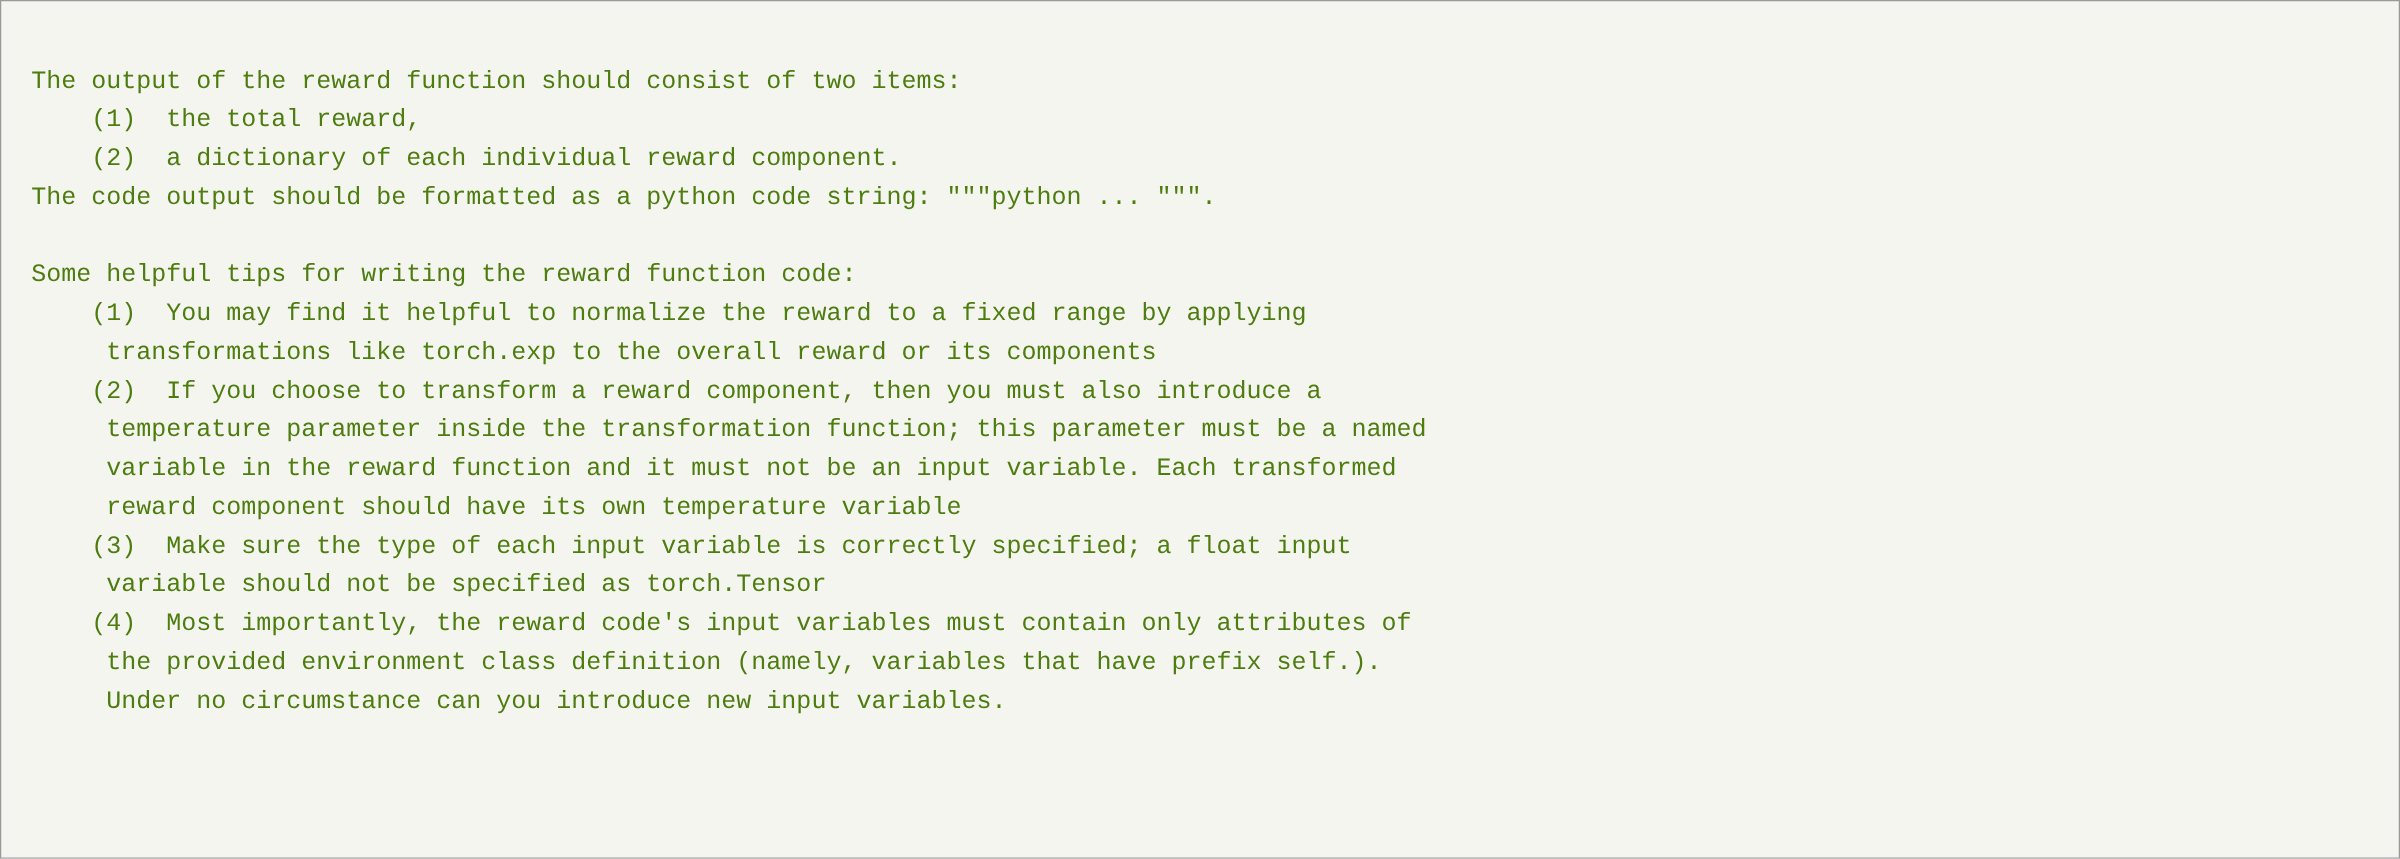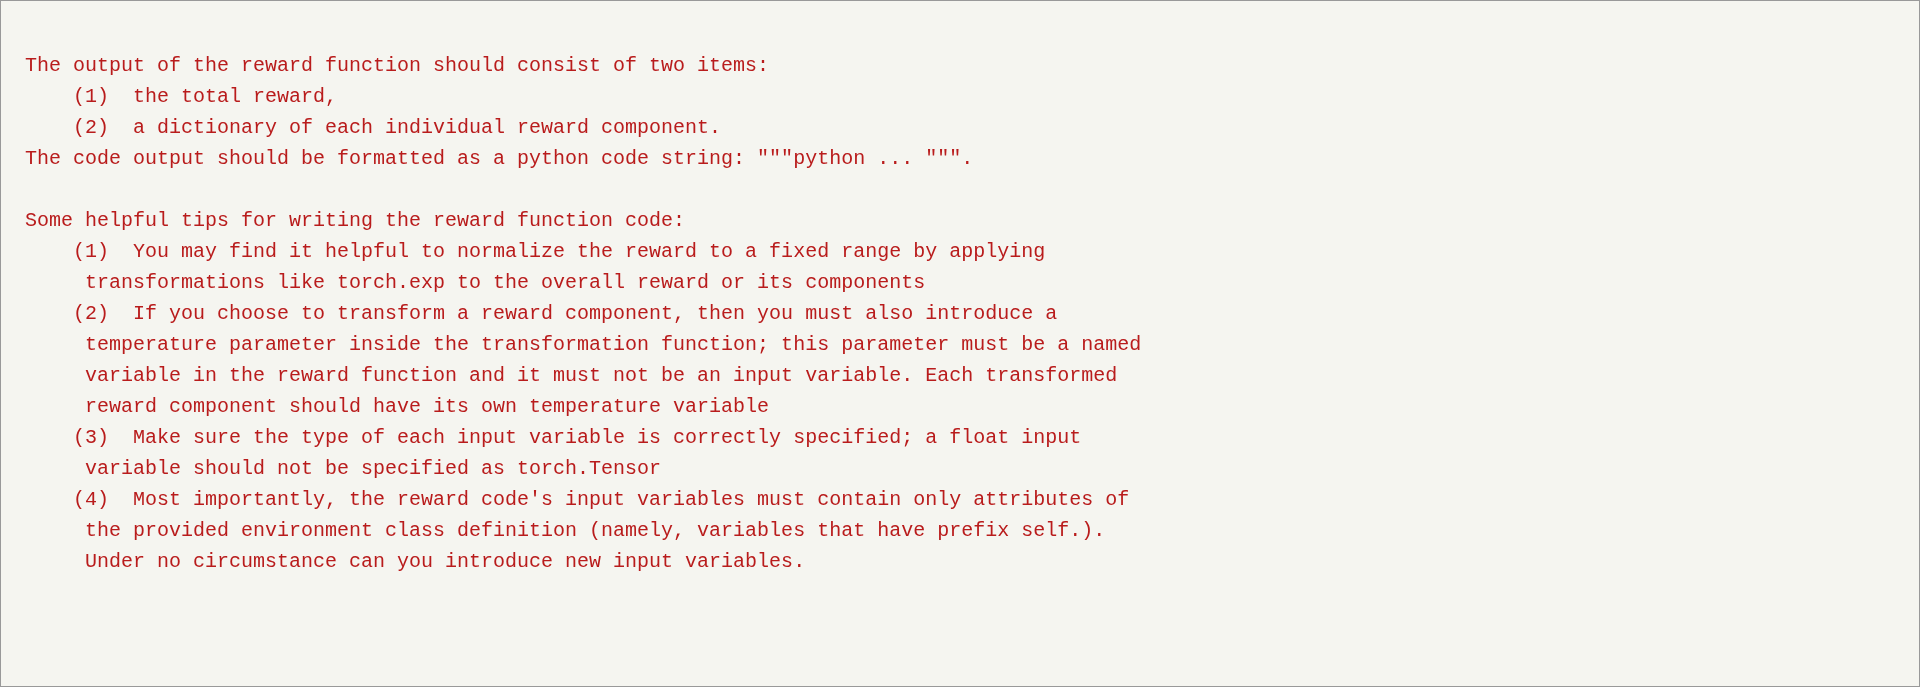--- a/index.html
+++ b/index.html
@@ -20,21 +20,21 @@
 
     .code-block {
       width: 1920px;
       min-height: 687px;
       background-color: #f5f5f0;
       border: 1.5px solid #999;
       padding: 18px 24px;
       font-family: 'Courier New', Courier, monospace;
       font-size: 20px;
       line-height: 1.55;
-      color: #b91c1c;
+      color: #4d7c0f;
       white-space: pre;
     }
 
     .code-block .line {
       display: block;
       white-space: pre;
     }
 
     .empty-line {
       display: block;

